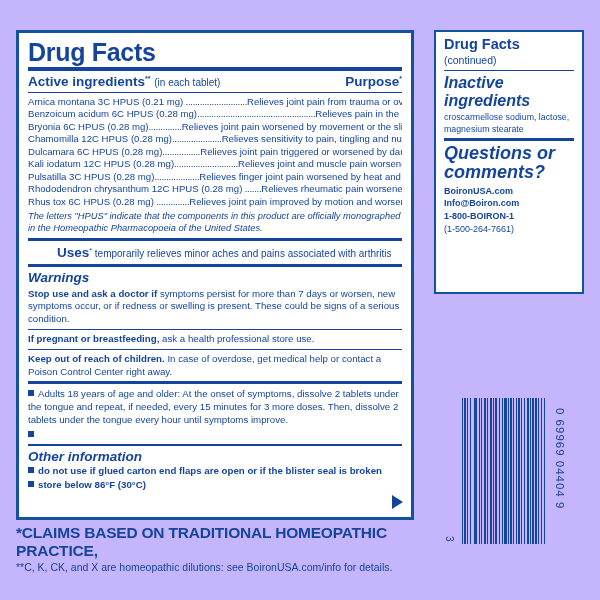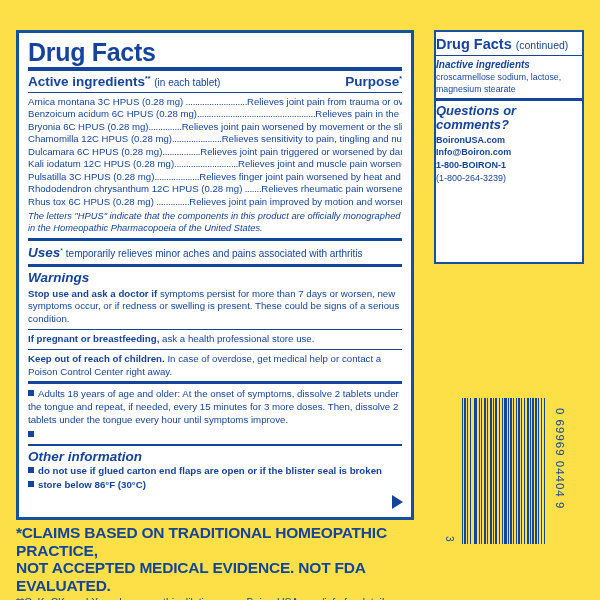--- a/index.html
+++ b/index.html
@@ -11,21 +11,21 @@
     height: 600px;
     background: #eaf3fb;
     font-family: "Liberation Sans", sans-serif;
     color: #14449b;
     overflow: hidden;
     position: relative;
   }
   .page {
     position: absolute;
     inset: 0;
-    background: #fde047;
+    background: #c4b5fd;
   }
 
   
   .main-panel {
     position: absolute;
     left: 16px;
     top: 30px;
     width: 398px;
     height: 490px;
     background: #ffffff;
@@ -106,21 +106,21 @@
     font-weight: bold;
     font-style: italic;
   }
   .uses-line {
     font-size: 10px;
     line-height: 1.3;
   }
   .uses-line .bold-it {
     font-size: 13.5px;
     font-weight: bold;
-    font-style: italic;
+    margin-left: 29px;
   }
   .sup {
     font-size: 7px;
     vertical-align: super;
   }
 
   .warn-block {
     font-size: 9.7px;
     line-height: 1.32;
     margin: 3px 0;
@@ -177,48 +177,48 @@
     display: block;
     margin-top: 2px;
   }
 
   
   .cont-panel {
     position: absolute;
     left: 434px;
     top: 30px;
     width: 150px;
-    height: 234px;
+    height: 264px;
     background: #ffffff;
     border: 2.5px solid #1452a0;
     box-sizing: border-box;
-    padding: 5px 0;
+    padding: 5px 8px;
   }
   .cont-title {
     font-size: 14.5px;
     font-weight: bold;
     line-height: 1.05;
   }
   .cont-title .cont-sub {
     font-size: 10.5px;
     font-weight: normal;
   }
   .cont-sec {
-    font-size: 10px;
+    font-size: 16px;
     font-weight: bold;
     font-style: italic;
     margin-top: 1px;
   }
   .cont-text {
     font-size: 8.8px;
     line-height: 1.3;
     margin-top: 2px;
   }
   .cont-q {
-    font-size: 13px;
+    font-size: 18px;
     font-weight: bold;
     font-style: italic;
     line-height: 1.08;
   }
   .cont-contact {
     font-size: 9px;
     font-weight: bold;
     line-height: 1.42;
     margin-top: 2px;
   }
@@ -283,21 +283,21 @@
         <span class="sub">(in each tablet)</span>
       </div>
       <div class="right">
         <span>Purpose</span><span class="sup">*</span>
       </div>
     </div>
 
     <div class="rule-thin"></div>
 
     <div class="ing-list">
-      <div class="ing-row"><span class="name">Arnica montana 3C HPUS (0.28 mg)</span><span class="dots"> ..........................</span><span class="purpose">Relieves joint pain from trauma or overexertion</span></div>
+      <div class="ing-row"><span class="name">Arnica montana 3C HPUS (0.21 mg)</span><span class="dots"> ..........................</span><span class="purpose">Relieves joint pain from trauma or overexertion</span></div>
       <div class="ing-row"><span class="name">Benzoicum acidum 6C HPUS (0.28 mg)</span><span class="dots">..................................................</span><span class="purpose">Relieves pain in the wrists</span></div>
       <div class="ing-row"><span class="name">Bryonia 6C HPUS (0.28 mg)</span><span class="dots">..............</span><span class="purpose">Relieves joint pain worsened by movement or the slightest touch</span></div>
       <div class="ing-row"><span class="name">Chamomilla 12C HPUS (0.28 mg)</span><span class="dots">.....................</span><span class="purpose">Relieves sensitivity to pain, tingling and numbing pain</span></div>
       <div class="ing-row"><span class="name">Dulcamara 6C HPUS (0.28 mg)</span><span class="dots">................</span><span class="purpose">Relieves joint pain triggered or worsened by damp weather</span></div>
       <div class="ing-row"><span class="name">Kali iodatum 12C HPUS (0.28 mg)</span><span class="dots">...........................</span><span class="purpose">Relieves joint and muscle pain worsened at night</span></div>
       <div class="ing-row"><span class="name">Pulsatilla 3C HPUS (0.28 mg)</span><span class="dots">...................</span><span class="purpose">Relieves finger joint pain worsened by heat and slow motion</span></div>
       <div class="ing-row"><span class="name">Rhododendron chrysanthum 12C HPUS (0.28 mg)</span><span class="dots"> .......</span><span class="purpose">Relieves rheumatic pain worsened by dry heat</span></div>
       <div class="ing-row"><span class="name">Rhus tox 6C HPUS (0.28 mg)</span><span class="dots"> ..............</span><span class="purpose">Relieves joint pain improved by motion and worsened by humidity</span></div>
     </div>
 
@@ -345,42 +345,41 @@
     </div>
     <div class="other-block">
       <span class="bullet"></span><span>store below 86°F (30°C)</span>
     </div>
 
     <div class="tri"></div>
   </div>
 
   <div class="claims">
     <div>*CLAIMS BASED ON TRADITIONAL HOMEOPATHIC PRACTICE,</div>
-    <div>NOT ACCEPTED MEDICAL EVIDENCE. NOT FDA EVALUATED.</div>
     <span class="small">**C, K, CK, and X are homeopathic dilutions: see BoironUSA.com/info for details.</span>
   </div>
 
   <div class="cont-panel">
     <div class="cont-title">
       <span>Drug Facts</span>
       <span class="cont-sub">(continued)</span>
     </div>
     <div class="rule-thin"></div>
     <div class="cont-sec">Inactive ingredients</div>
     <div class="cont-text">croscarmellose sodium, lactose, magnesium stearate</div>
     <div class="rule-med"></div>
     <div class="cont-q">
       <span>Questions or</span><br>
       <span>comments?</span>
     </div>
     <div class="cont-contact">
       <div>BoironUSA.com</div>
       <div>Info@Boiron.com</div>
       <div>1-800-BOIRON-1</div>
-      <div class="plain">(1-800-264-3239)</div>
+      <div class="plain">(1-500-264-7661)</div>
     </div>
   </div>
 
   <div class="barcode-box">
     <div class="bars" id="bars">
         <i style="width: 1px; background: rgb(20, 68, 155);"></i>
         <i style="width: 1px; background: transparent;"></i>
         <i style="width: 3px; background: rgb(20, 68, 155);"></i>
         <i style="width: 1px; background: transparent;"></i>
         <i style="width: 1px; background: rgb(20, 68, 155);"></i>

